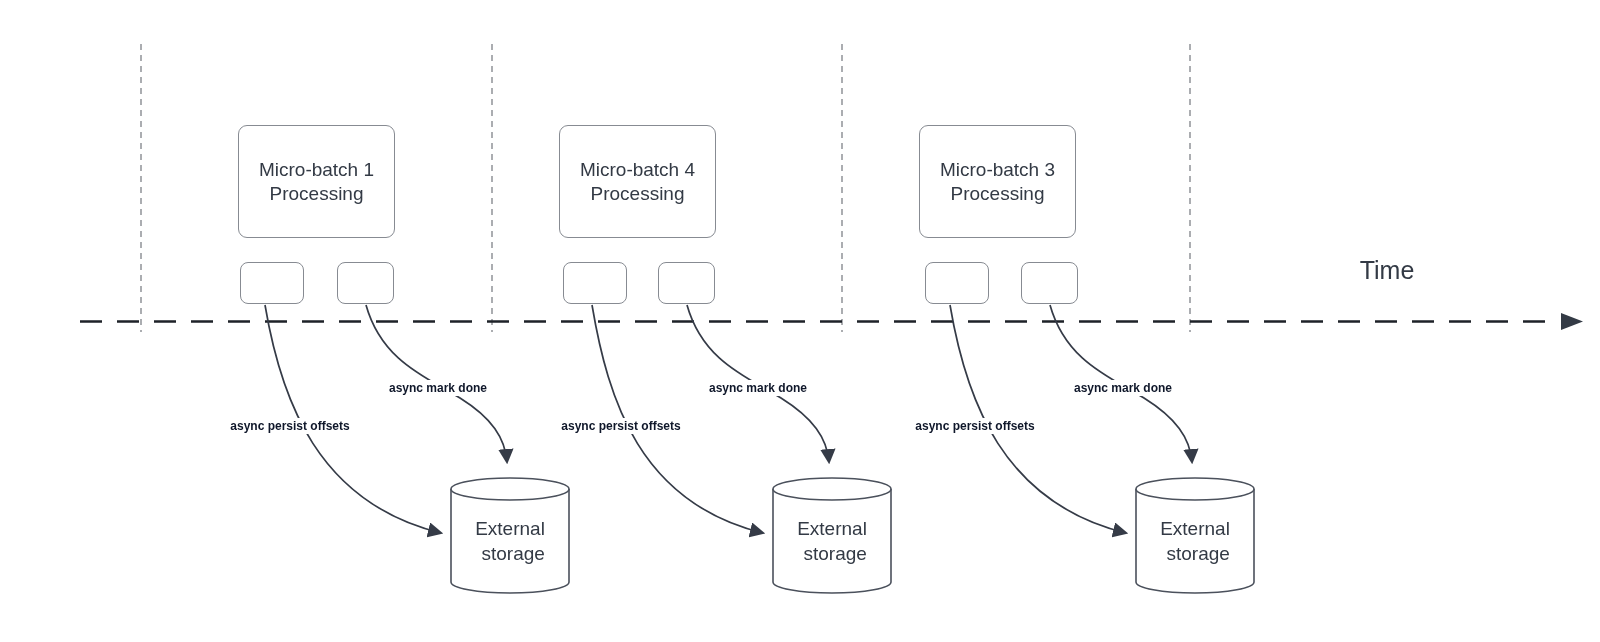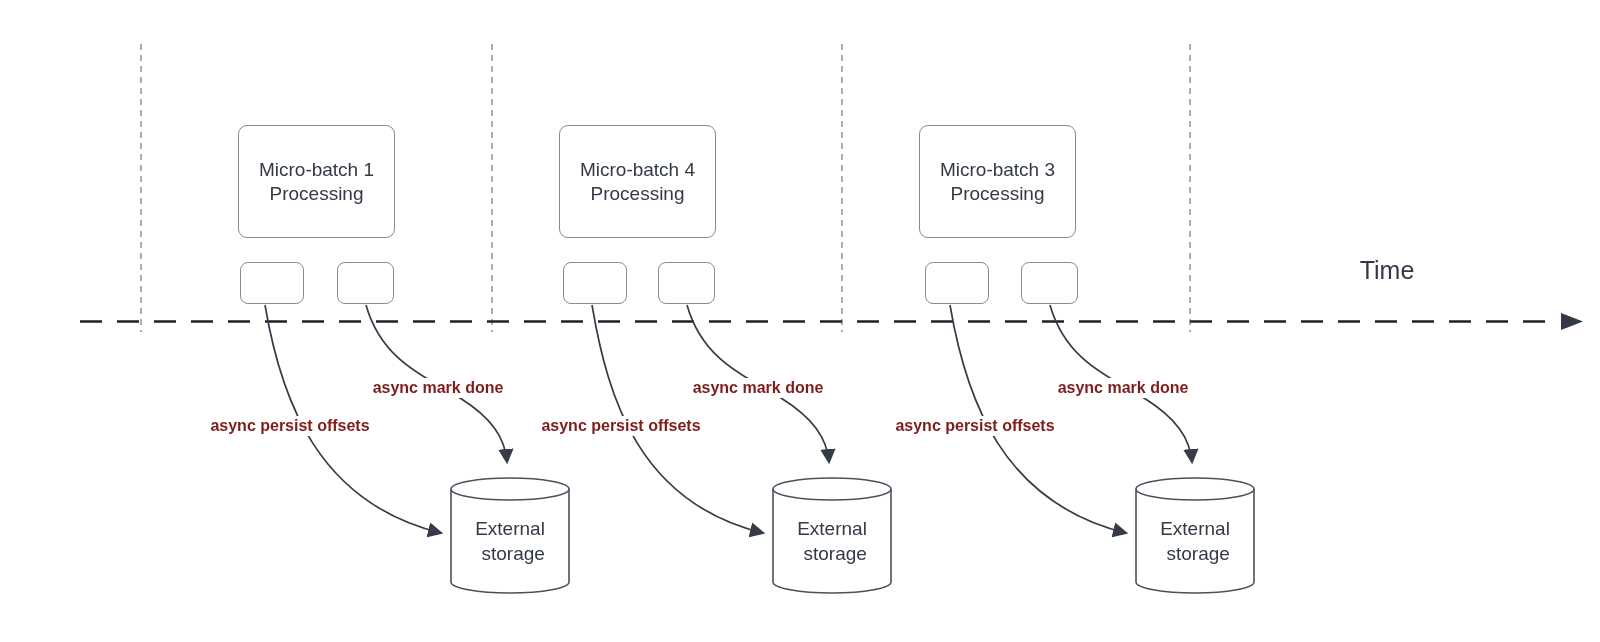--- a/index.html
+++ b/index.html
@@ -57,23 +57,23 @@
   #mini-1a { left: 240px; }
   #mini-1b { left: 337px; }
   #mini-2a { left: 563px; }
   #mini-2b { left: 658px; }
   #mini-3a { left: 925px; }
   #mini-3b { left: 1021px; }
 
   .arrow-label {
     position: absolute;
     transform: translate(-50%, -50%);
-    font-size: 16px;
+    font-size: 12px;
     font-weight: bold;
-    color: #7f1d1d;
+    color: #0f172a;
     background: #ffffff;
     padding: 1px 3px;
     white-space: nowrap;
   }
   #persist-label-1 { left: 290px; top: 426px; }
   #persist-label-2 { left: 621px; top: 426px; }
   #persist-label-3 { left: 975px; top: 426px; }
   #mark-label-1 { left: 438px; top: 388px; }
   #mark-label-2 { left: 758px; top: 388px; }
   #mark-label-3 { left: 1123px; top: 388px; }

